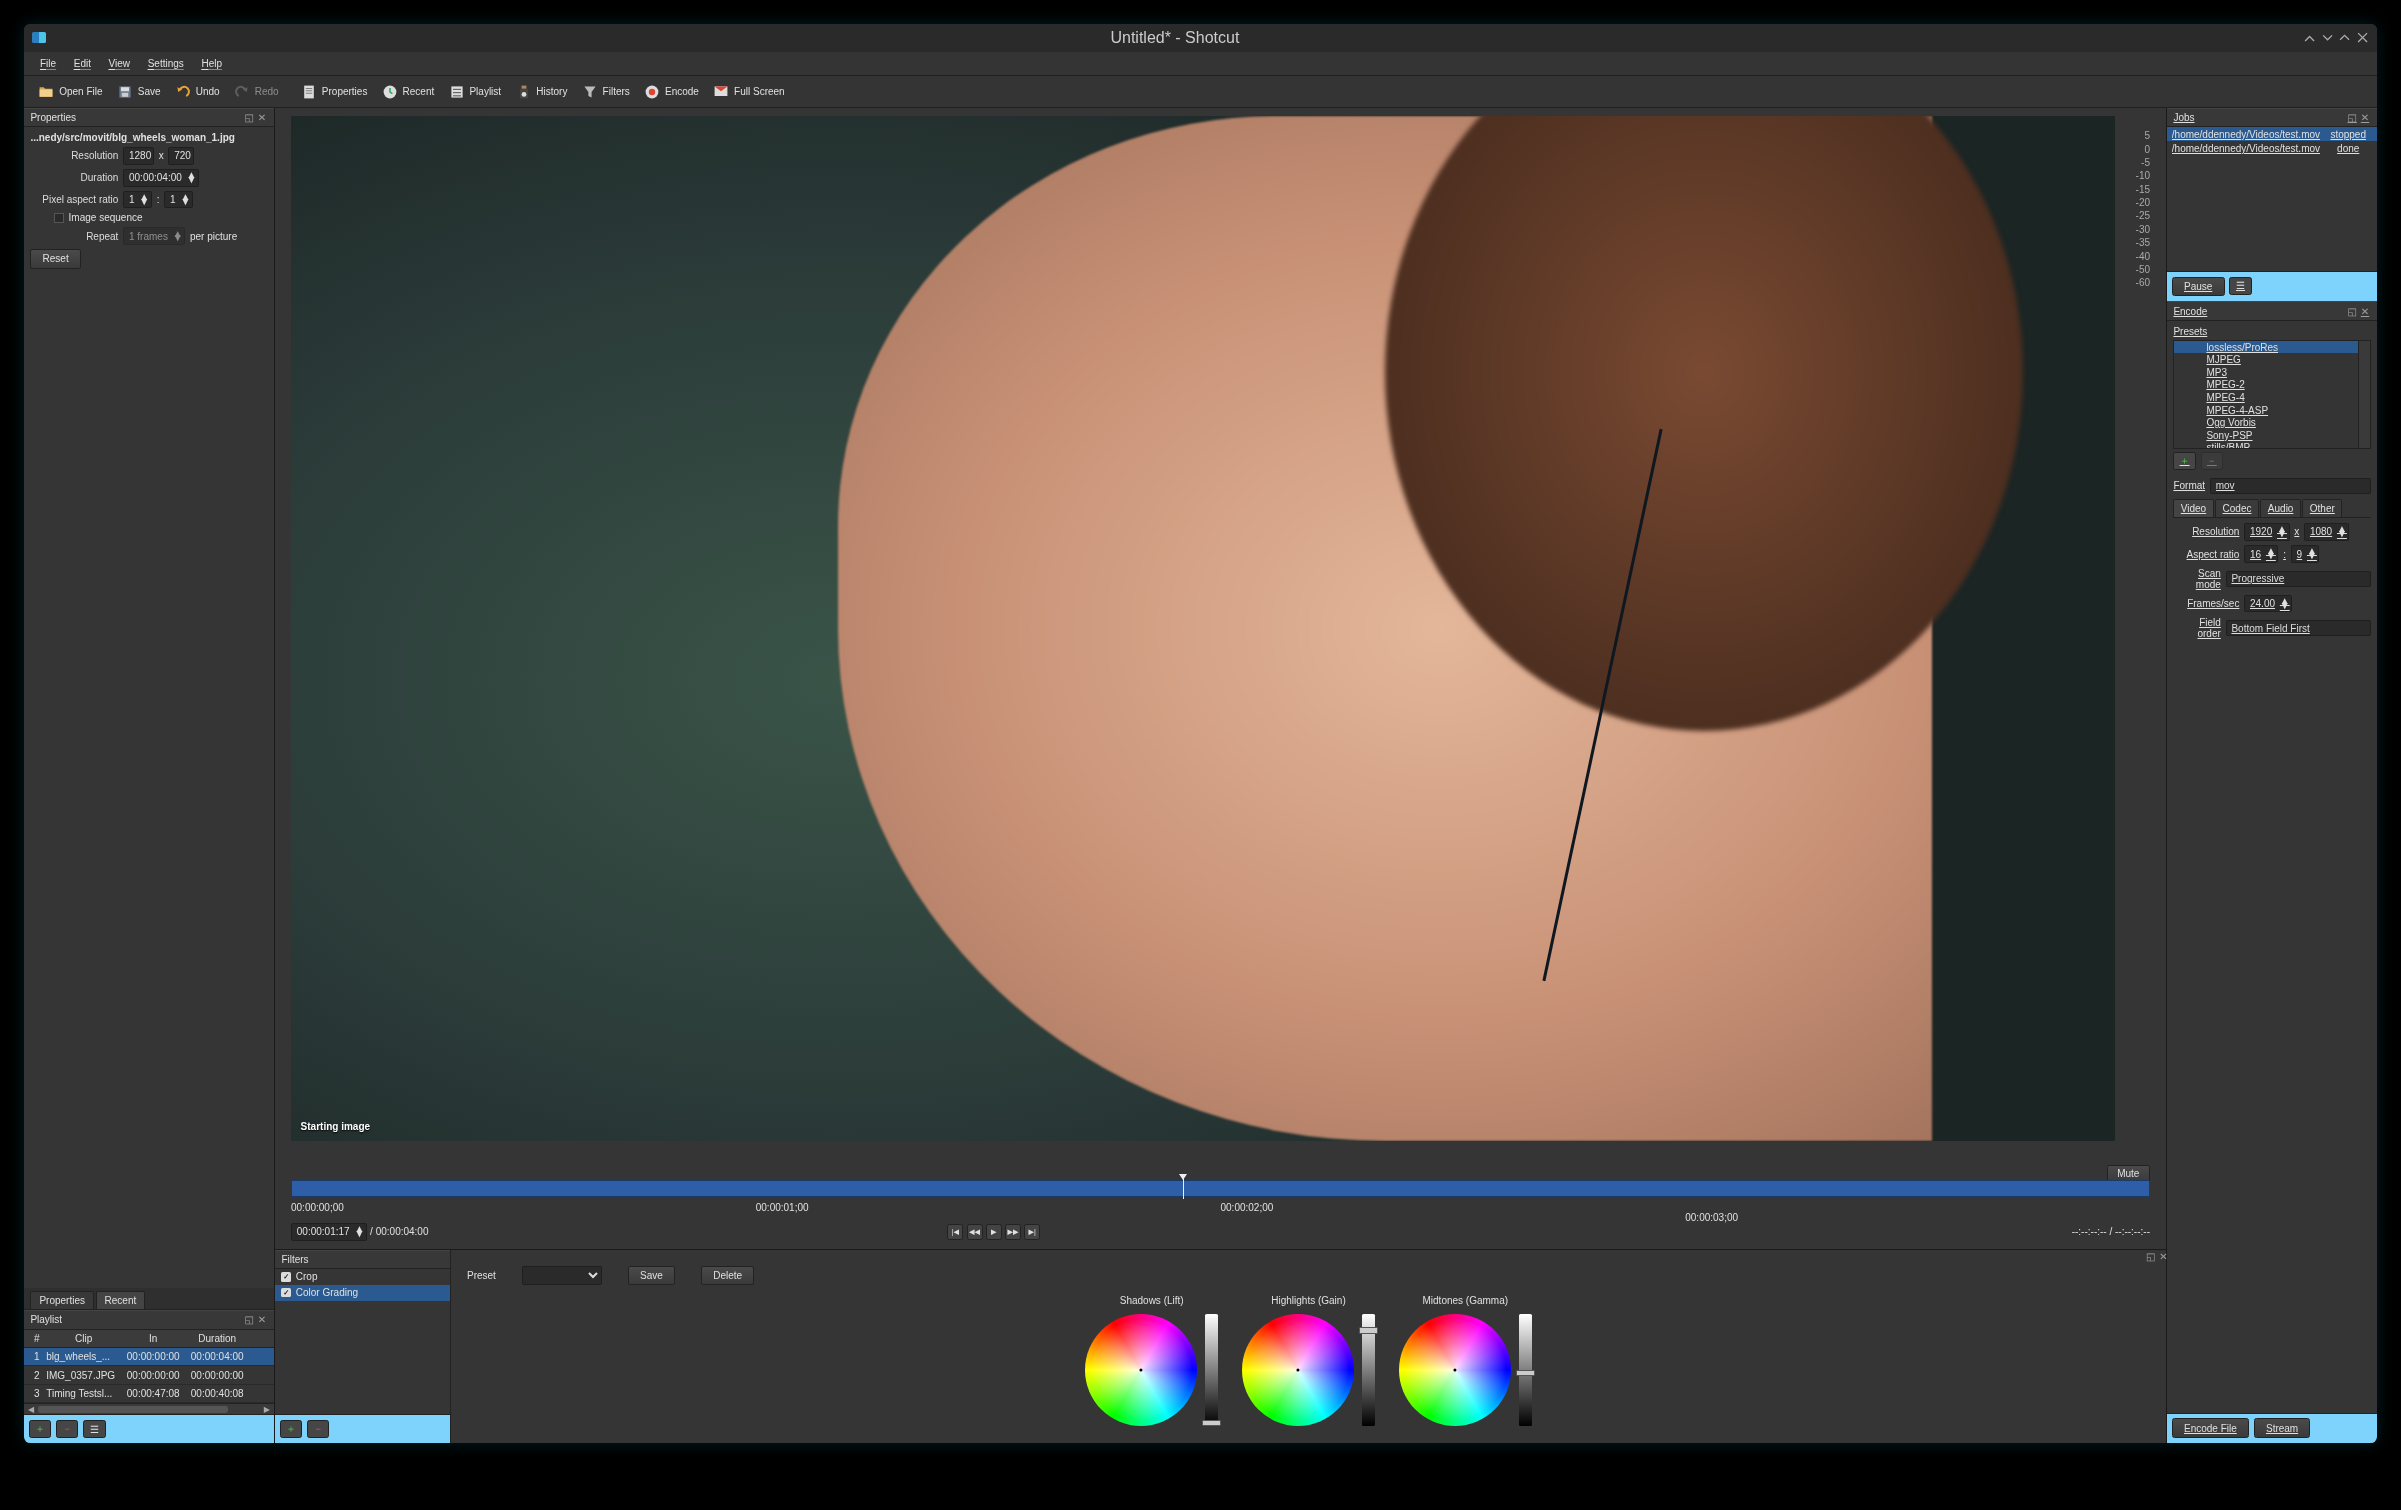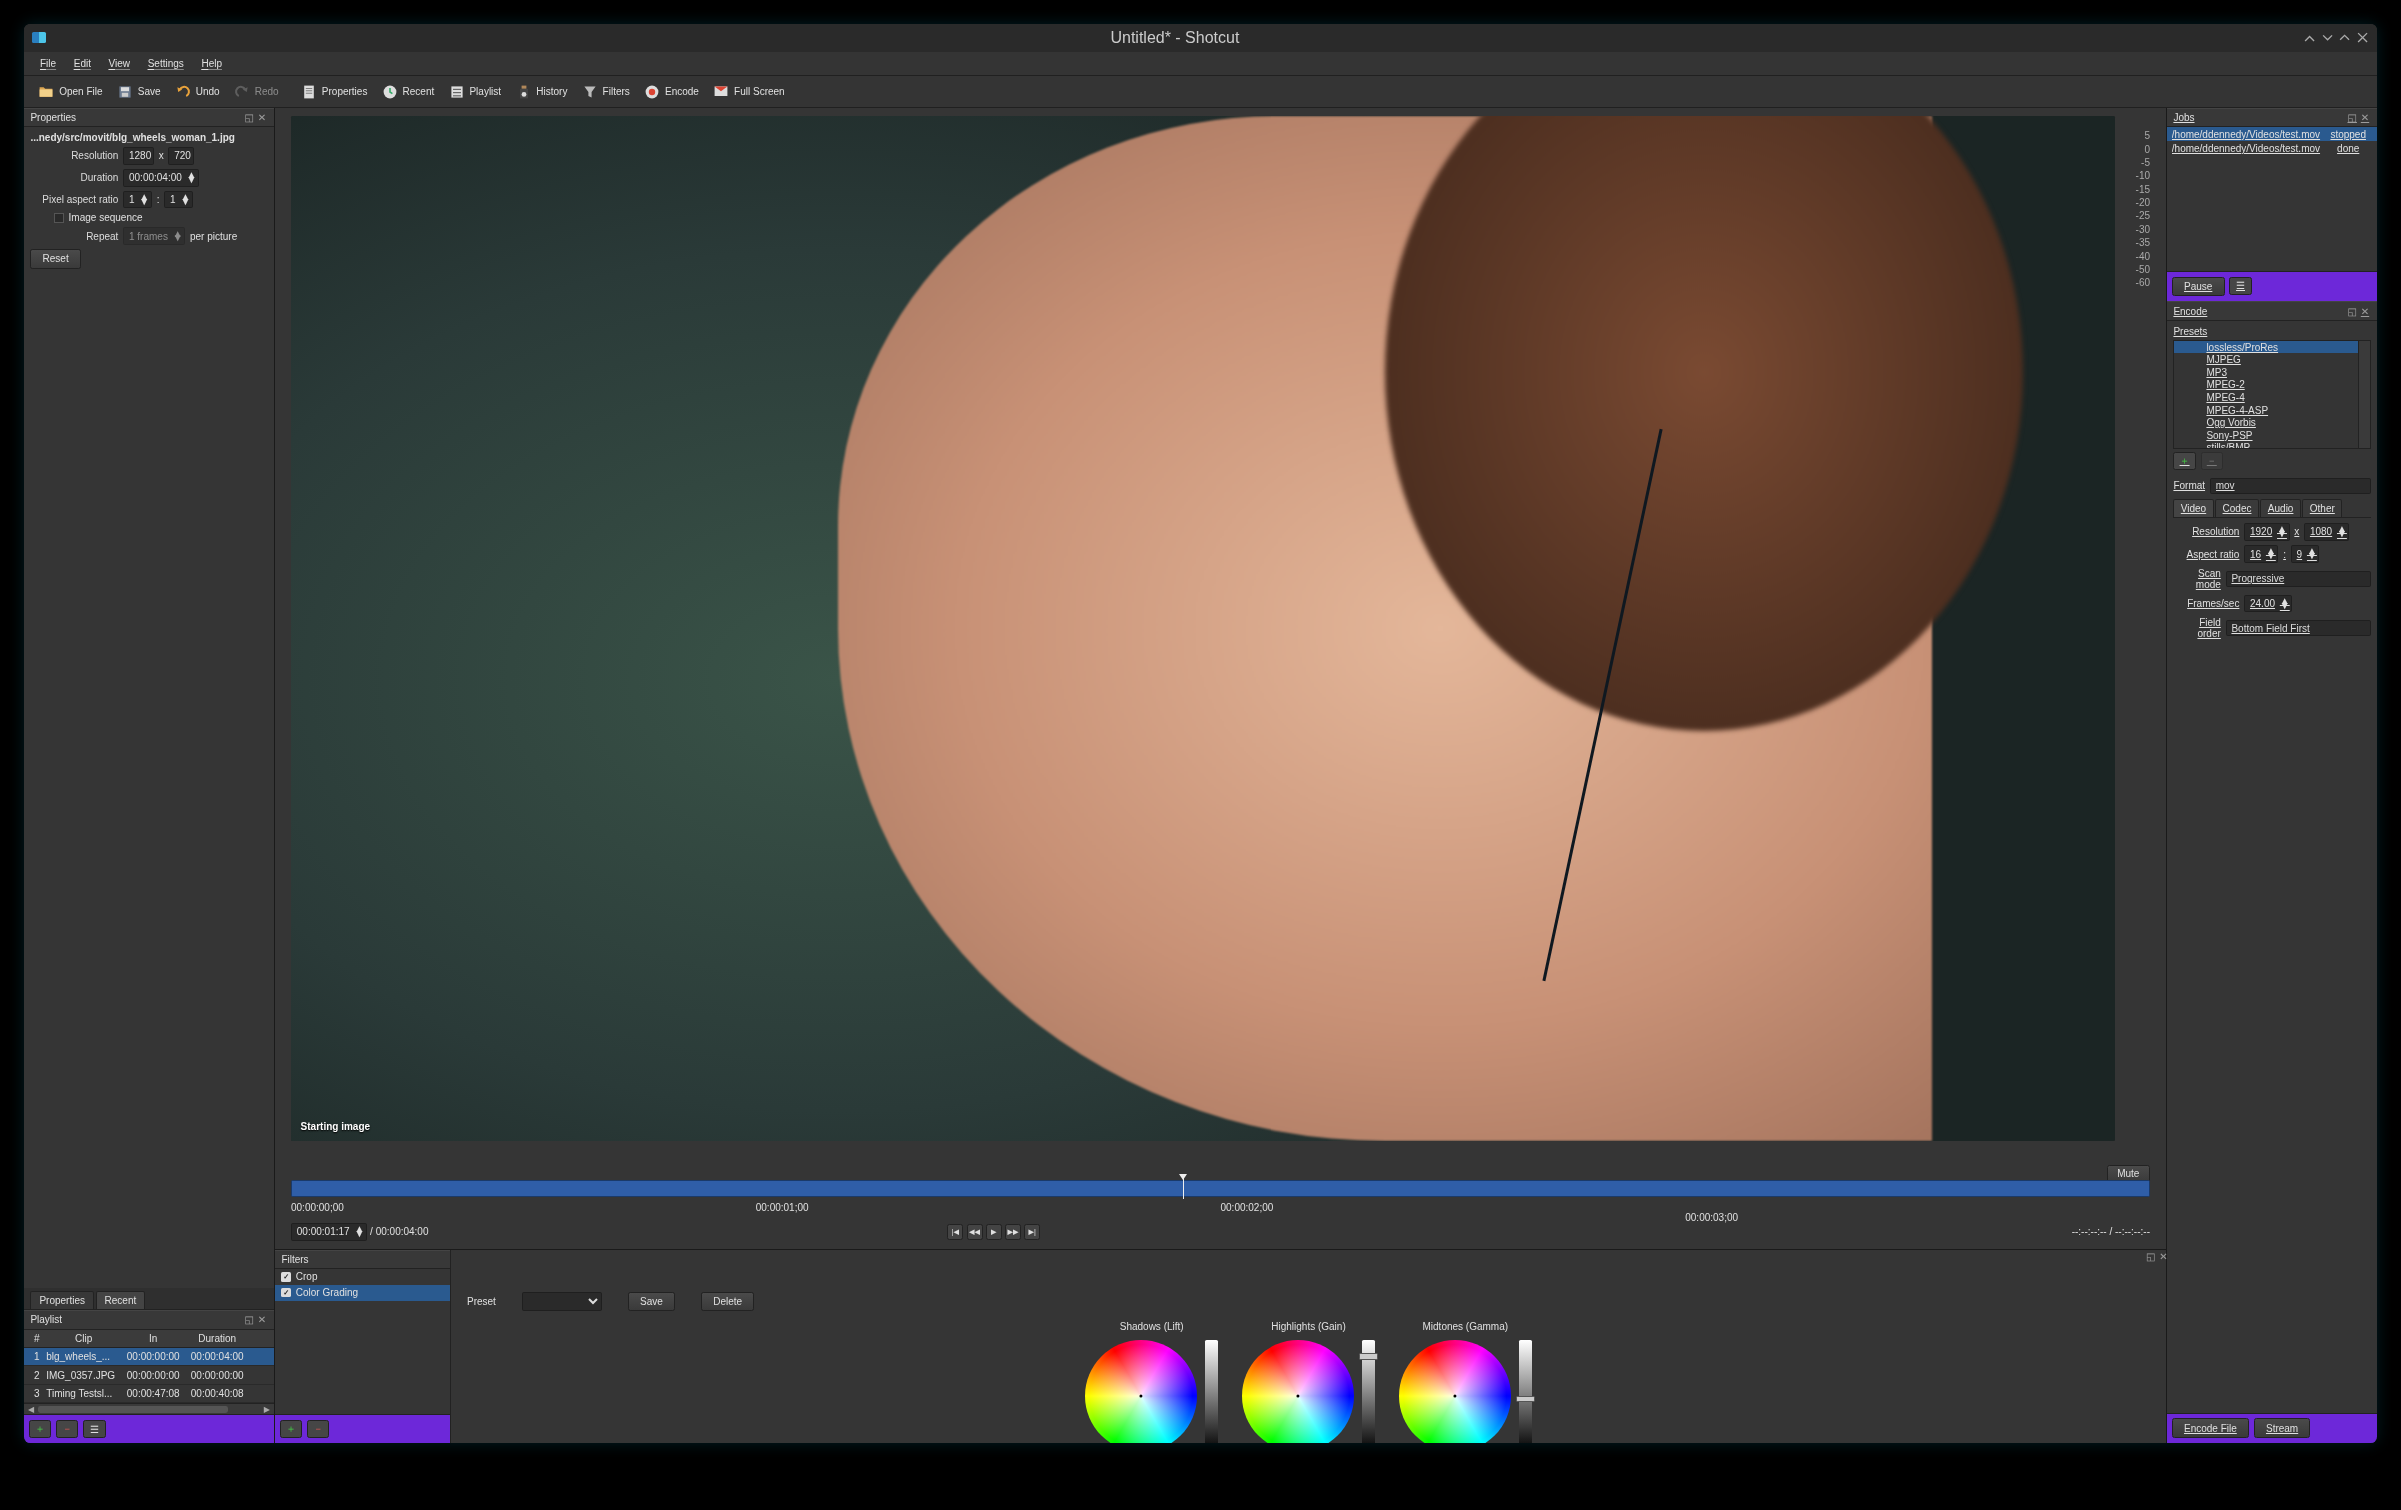--- a/index.html
+++ b/index.html
@@ -45,21 +45,21 @@
 
 .playlist-head, .playlist-row { display: flex; padding: 3.2px 3.2px; }
 .playlist-head { background: #3b3b3b; border-bottom: 0.8px solid #222; }
 .playlist-row { border-bottom: 0.8px solid #2a2a2a; }
 .playlist-row.sel { background: #2a5a8f; }
 .c-n { width: 19px; text-align: center; }
 .c-clip { width: 75px; overflow: hidden; text-overflow: ellipsis; white-space: nowrap; }
 .c-in { width: 64px; text-align: center; }
 .c-dur { width: 64px; text-align: center; }
 
-.btn-row { display: flex; gap: 4.8px; padding: 4.8px; background: #6d28d9; border-top: 0.8px solid #222; }
+.btn-row { display: flex; gap: 4.8px; padding: 4.8px; background: #7dd3fc; border-top: 0.8px solid #222; }
 .sq-btn { width: 22.4px; height: 17.6px; display: flex; align-items: center; justify-content: center; background: #464646; border: 0.8px solid #222; border-radius: 2.4px; cursor: pointer; }
 
 .preview-area { display: flex; padding: 8px 16px 1.6px 16px; gap: 6.4px; }
 .preview { flex: 1; background: #222; aspect-ratio: 16/9; position: relative; overflow: hidden; border-radius: 1.6px; }
 .preview .caption { position: absolute; bottom: 9.6px; left: 9.6px; color: #fff; font-weight: 600; text-shadow: 0 0.8px 1.6px #000; z-index: 5; }
 .scale { width: 29px; padding-top: 14.4px; display: flex; flex-direction: column; gap: 2.4px; align-items: flex-end; font-size: 8px; position: relative; }
 .scale .tick { color: #aaa; }
 .mute-row { text-align: right; padding: 1.6px 16px 0; margin-top: 24px; }
 .mute-row .btn { padding: 2.4px 9.6px; }
 
@@ -75,21 +75,21 @@
 .play-btns { display: flex; gap: 3.2px; margin: 0 auto; }
 .play-btns .pb { width: 16px; height: 16px; background: #444; border: 0.8px solid #222; border-radius: 2.4px; display: flex; align-items: center; justify-content: center; cursor: pointer; font-size: 7.2px; }
 
 .filters-panel { display: flex; height: 194px; border-top: 0.8px solid #1a1a1a; }
 .filter-list { width: 176px; border-right: 0.8px solid #222; display: flex; flex-direction: column; }
 .filter-item { display: flex; align-items: center; gap: 4.8px; padding: 2.4px 6.4px; cursor: pointer; }
 .filter-item.sel { background: #2a5a8f; }
 .check { width: 9.6px; height: 9.6px; background: #ddd; color: #222; display: flex; align-items: center; justify-content: center; font-size: 7.2px; font-weight: bold; border-radius: 1.6px; }
 
 .filter-editor { flex: 1; padding: 16px; }
-.preset-row { display: flex; gap: 26px; align-items: center; margin-bottom: 9.6px; margin-top: 26px; }
+.preset-row { display: flex; gap: 26px; align-items: center; margin-bottom: 9.6px; }
 .preset-row select { background: #2a2a2a; border: 0.8px solid #1f1f1f; color: #ddd; padding: 2.4px 16px 2.4px 4.8px; border-radius: 1.6px; }
 
 .wheels { display: flex; gap: 24px; justify-content: center; }
 .wheel-group { display: flex; flex-direction: column; align-items: center; gap: 8px; }
 .wheel-row { display: flex; gap: 8px; align-items: flex-end; }
 .color-wheel { width: 112px; height: 112px; border-radius: 50%; position: relative;
   background: conic-gradient(from 0deg, #ff0080, #ff00ff, #8000ff, #0000ff, #0080ff, #00ffff, #00ff80, #00ff00, #80ff00, #ffff00, #ff8000, #ff0000, #ff0080); }
 .color-wheel::after { content:''; position:absolute; inset:0; border-radius:50%; background: radial-gradient(circle, rgba(255,255,255,0.9) 0%, rgba(255,255,255,0) 65%); }
 .dot { position: absolute; width: 3.2px; height: 3.2px; background: #000; border-radius: 50%; left: 50%; top: 50%; transform: translate(-50%,-50%); z-index: 2; }
 .grad-slider { width: 12.8px; height: 112px; background: linear-gradient(to bottom, #fff, #000); position: relative; border-radius: 1.6px; }

